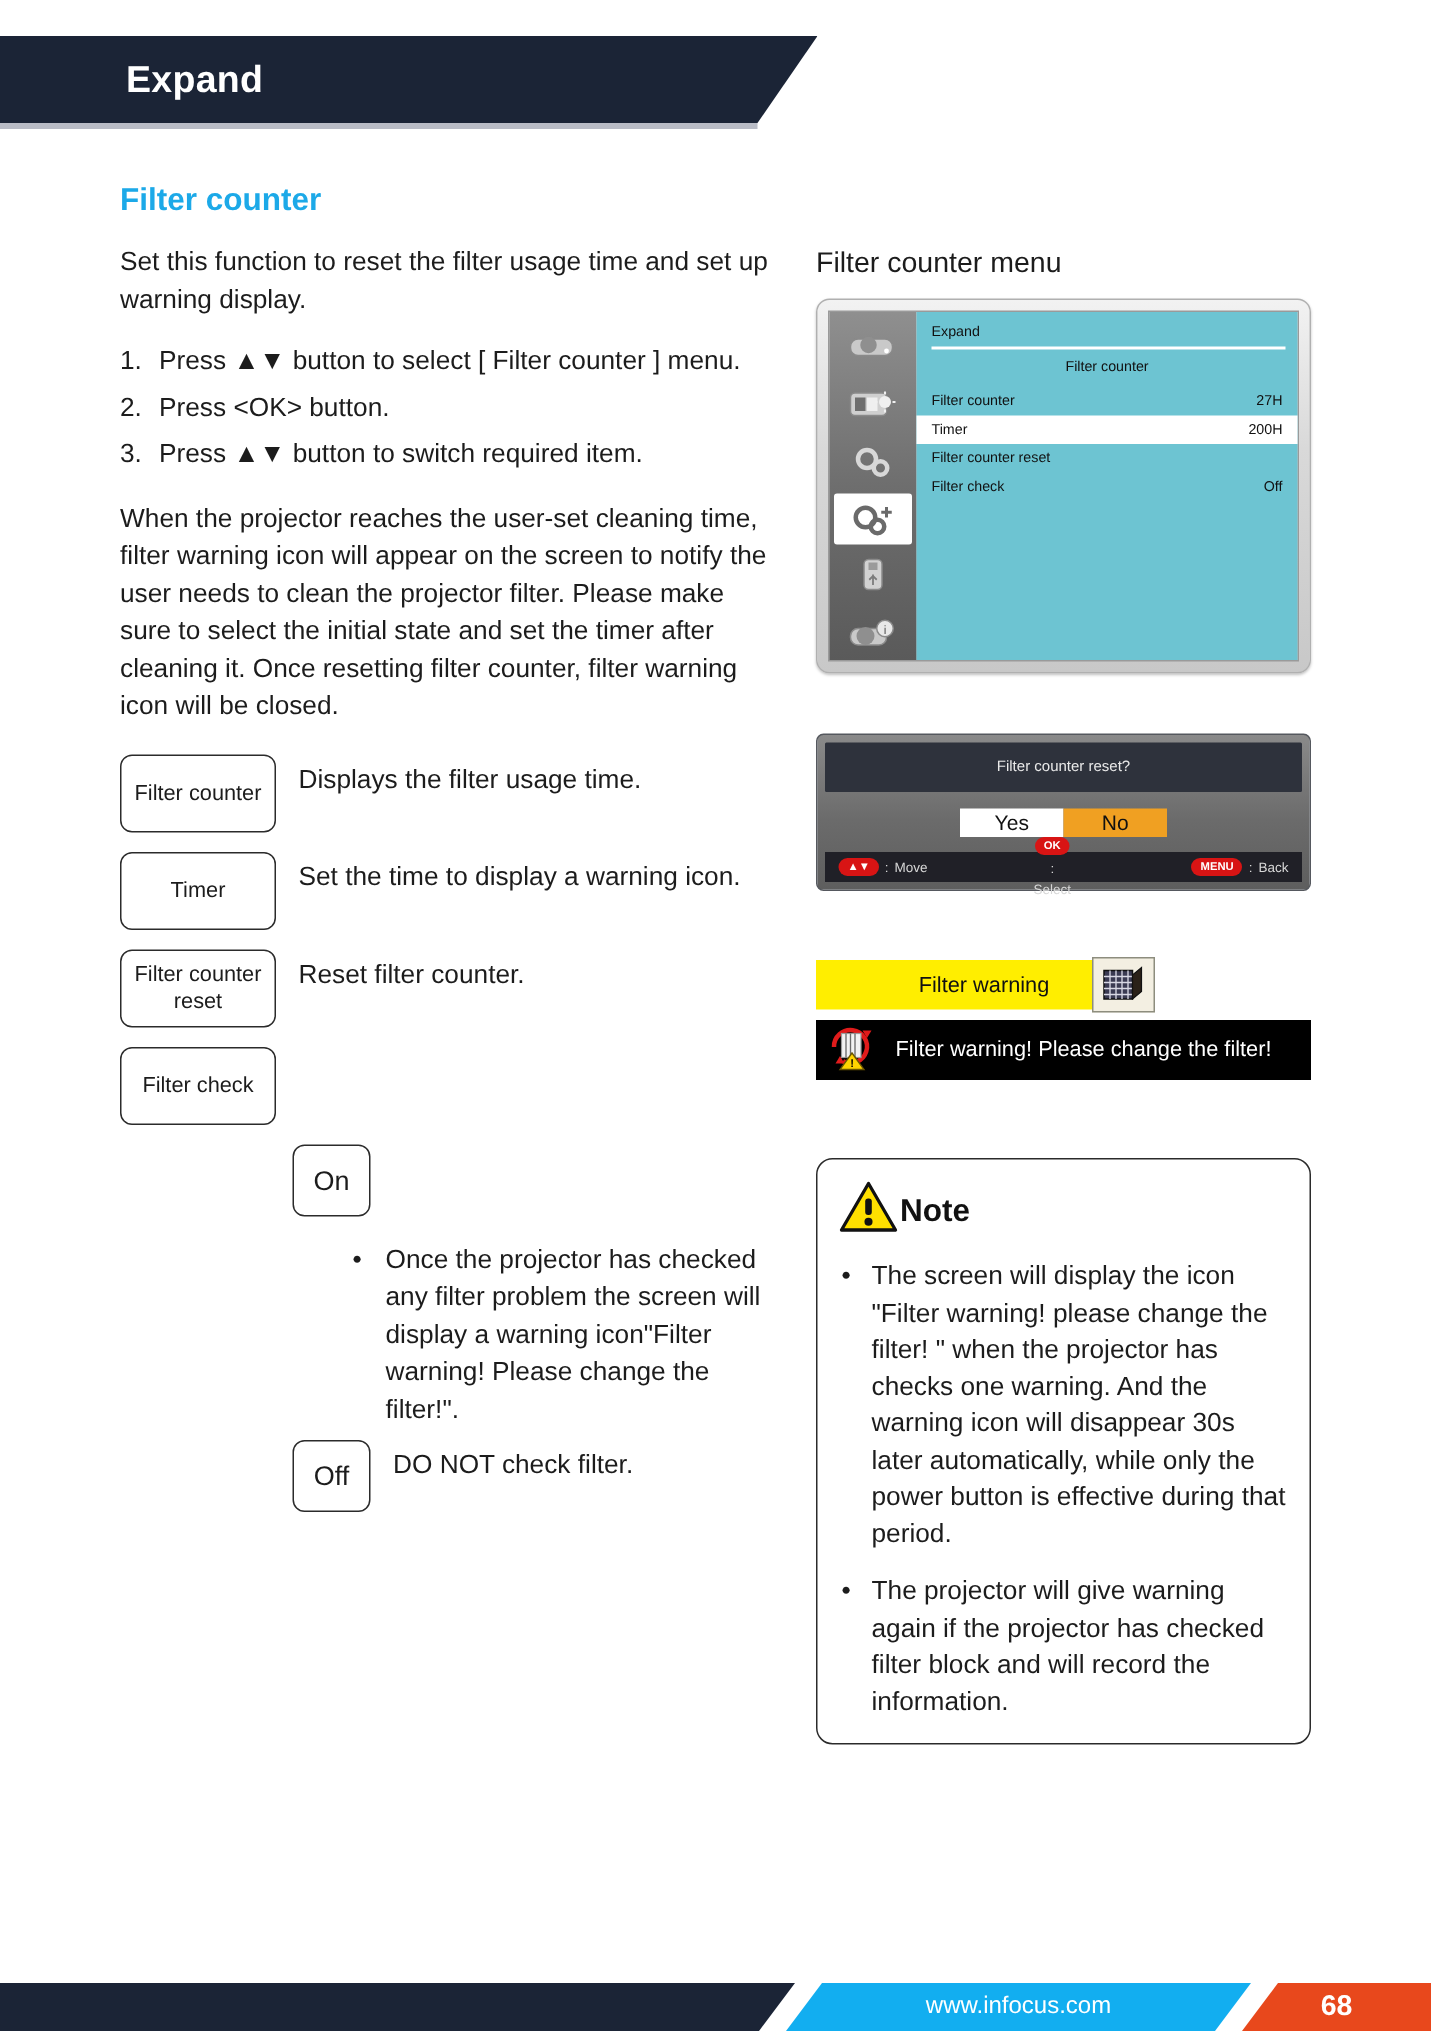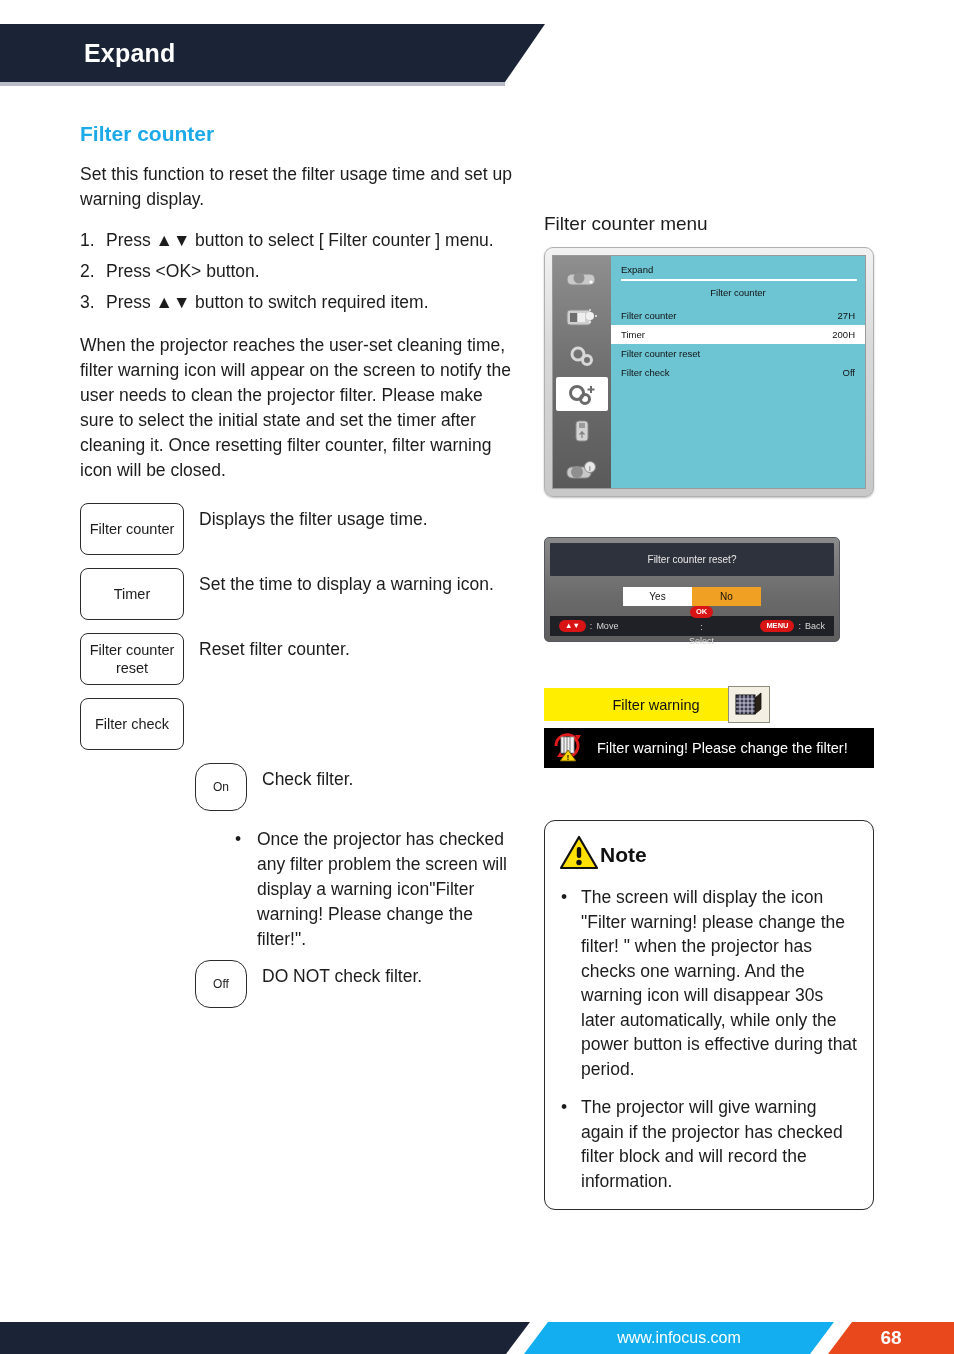--- a/index.html
+++ b/index.html
@@ -24,21 +24,21 @@
     background:#b9bcc6;
   }
   .header-title {
     position:absolute; left:84px; top:0; height:58px;
     display:flex; align-items:center;
     color:#ffffff; font-size:25px; font-weight:bold; letter-spacing:.2px;
   }
 
   
   .col-left  { position:absolute; left:80px; top:122px; width:432px; }
-  .col-right { position:absolute; left:544px; top:165px; width:332px;margin-top:48px; }
+  .col-right { position:absolute; left:544px; top:165px; width:332px; }
 
   
   .section-title {
     color:#1ca9e8; font-size:21px; font-weight:bold; margin-bottom:16px;
   }
   .para { font-size:17.5px; line-height:25px; color:#1c1c1c; }
   .para.spaced { margin-top:18px; }
 
   ol.steps { list-style:none; margin:16px 0 0 0; }
   ol.steps li {
@@ -50,21 +50,21 @@
   
   .defs { margin-top:20px; }
   .def-row { display:flex; align-items:flex-start; margin-bottom:13px; }
   .key-box {
     width:104px; min-height:52px; flex:0 0 104px;
     border:1.6px solid #2b2b2b; border-radius:8px;
     display:flex; align-items:center; justify-content:center; text-align:center;
     font-size:14.5px; line-height:18px; padding:4px 2px;
     background:#fff;
   }
-  .key-box.sm { width:52px; flex:0 0 52px; min-height:48px; font-size:12px;border-radius:15px; }
+  .key-box.sm { width:52px; flex:0 0 52px; min-height:48px; font-size:18px; }
   .def-text { font-size:17.5px; line-height:24px; padding-left:15px; padding-top:4px; flex:1; }
 
   .indent-onoff { margin-left:115px; margin-top:12px; }
   .bullet-block {
     margin:16px 0 8px 40px; font-size:17.5px; line-height:25px;
     position:relative; padding-left:22px; max-width:280px;
   }
   .bullet-block .dot { position:absolute; left:0; top:0; }
 
   
@@ -96,33 +96,33 @@
   .osd-rule { height:2px; background:#fff; margin:0 8px 6px 10px; }
   .osd-sub { font-size:9.5px; color:#111; text-align:center; margin-bottom:8px; }
   .osd-row {
     display:flex; justify-content:space-between; align-items:center;
     font-size:9.5px; color:#111; padding:4px 10px 4px 10px; height:19px;
   }
   .osd-row.hl { background:#ffffff; }
 
   
   .dlg {
-    margin-top:40px; width:296px; height:105px; border-radius:5px;
+    margin-top:40px; width:330px; height:105px; border-radius:5px;
     background:linear-gradient(180deg,#8a8a8a 0%,#6b6b6b 55%,#5e5e5e 100%);
     border:1px solid #55585e; padding:5px;
     display:flex; flex-direction:column;
   }
   .dlg-msg {
     background:#2e323c; color:#e9e9e9; font-size:10px;
     height:33px; display:flex; align-items:center; justify-content:center;
     border-radius:1px;
   }
   .dlg-btns { flex:1; display:flex; align-items:center; justify-content:center; gap:0; }
   .dlg-btn {
-    width:69px; height:19px; font-size:10px;
+    width:69px; height:19px; font-size:14px;
     display:flex; align-items:center; justify-content:center;
   }
   .dlg-btn.yes { background:#ffffff; color:#111; }
   .dlg-btn.no  { background:#f0a022; color:#111; }
   .dlg-hint {
     height:20px; background:#202027; display:flex; align-items:center;
     color:#d7d7d7; font-size:9px; padding:0 8px; position:relative;
   }
   .hint-item { display:flex; align-items:center; gap:4px; position:absolute; }
   .hint-item.a { left:9px; }
@@ -229,21 +229,20 @@
       <div class="def-text">Reset filter counter.</div>
     </div>
     <div class="def-row">
       <div class="key-box">Filter check</div>
     </div>
   </div>
 
   <div class="indent-onoff">
     <div class="def-row">
       <div class="key-box sm">On</div>
-      <div class="def-text">Check filter.</div>
     </div>
 
     <div class="bullet-block">
       <span class="dot">•</span>
       <span>Once the projector has checked any filter problem the screen will display a warning icon"Filter warning! Please change the filter!".</span>
     </div>
 
     <div class="def-row">
       <div class="key-box sm">Off</div>
       <div class="def-text">DO NOT check filter.</div>

